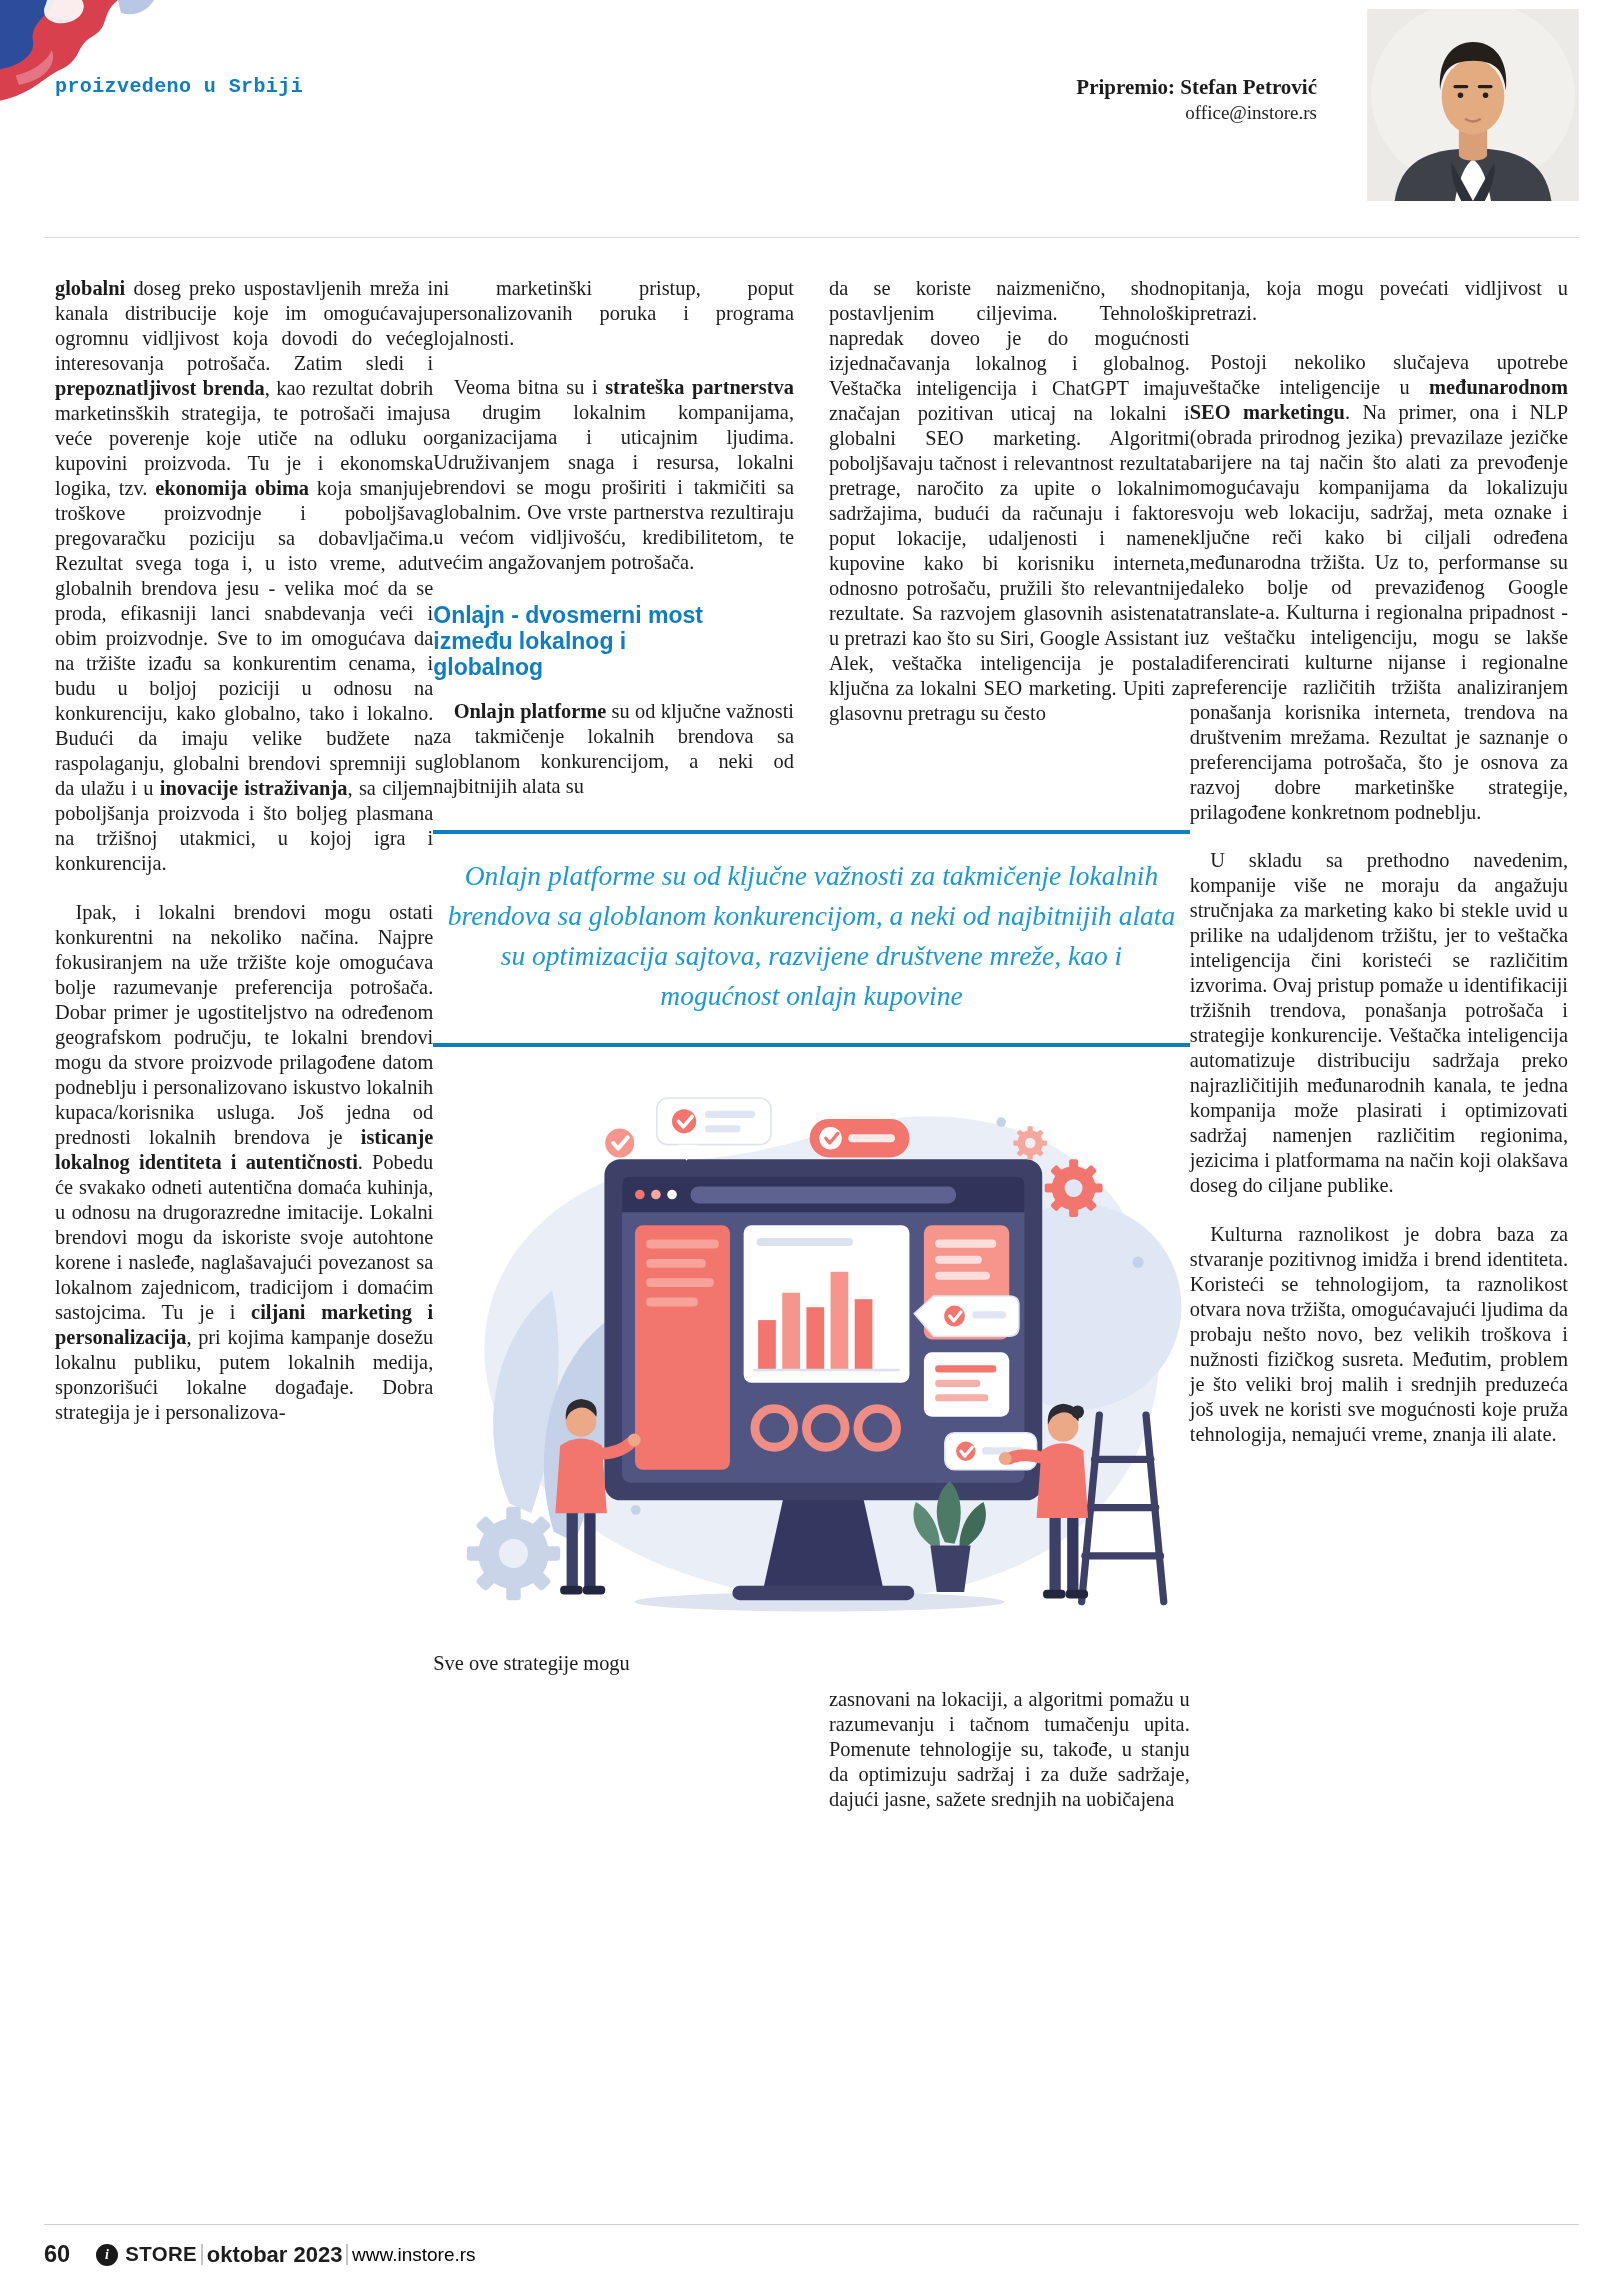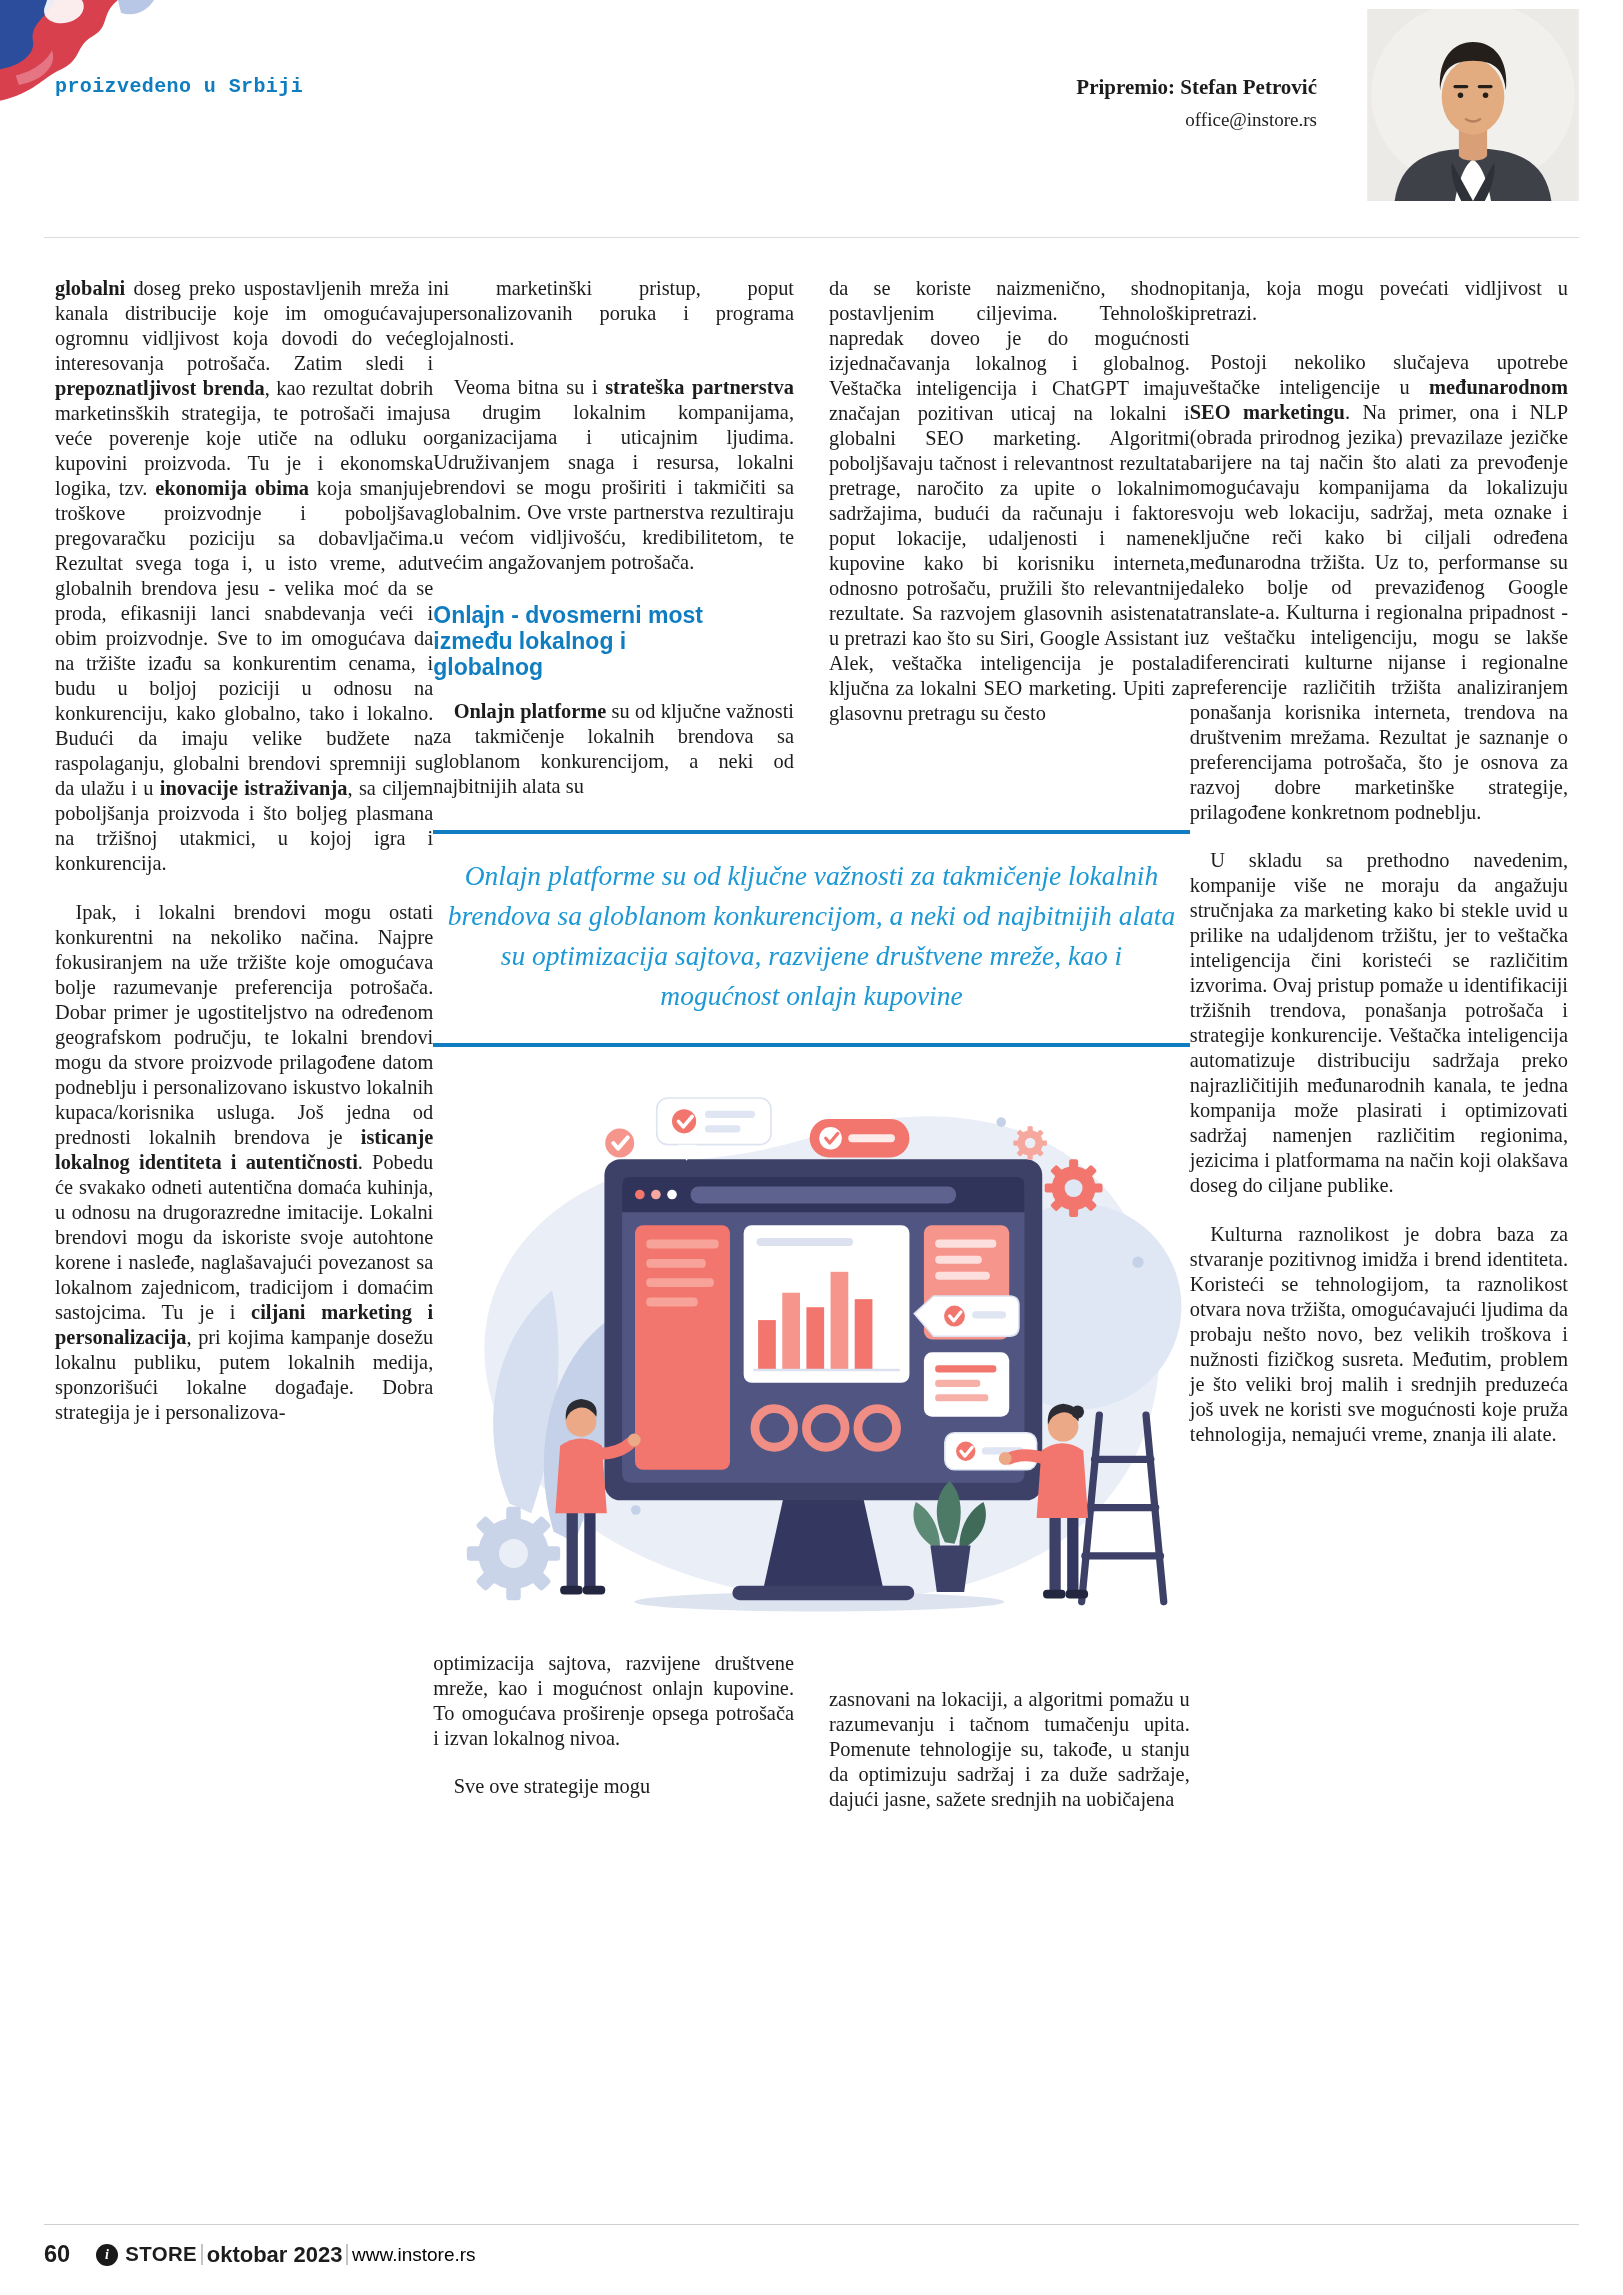--- a/index.html
+++ b/index.html
@@ -9,21 +9,21 @@
     font-family:"Liberation Serif", serif; color:#1c1c1c;
   }
   .corner-art { position:absolute; top:0; left:0; width:165px; height:118px; }
   .kicker {
     position:absolute; top:75px; left:55px;
     font-family:Liberation Mono, monospace; font-weight:bold;
     font-size:20px; color:var(--accent,#0f7dc0); letter-spacing:0.4px;
   }
   .byline-block { position:absolute; top:75px; right:306px; text-align:right; }
   .byline { font-weight:bold; font-size:21px; }
-  .email { font-size:19px; margin-top:9px; color:#222; }
+  .email { font-size:19px; margin-top:2px; color:#222; }
   .photo { position:absolute; top:9.4px; right:44px; width:212px; height:192px; overflow:hidden; }
   .header-rule { position:absolute; top:237px; left:44px; right:44px; border-top:1.6px solid #dcdcdc; }
 
   .content {
     position:absolute; top:276px; left:55px; right:55px;
     display:grid; grid-template-columns:repeat(4,1fr); 
   }
   .col { font-size:20.4px; line-height:25px; text-align:justify; }
   .col p { margin:0; }
   .col p + p { margin-top:23.6px; text-indent:20.4px; }
@@ -288,21 +288,20 @@
           <path d="M636 588 C620 556 624 528 642 512 C658 528 660 558 648 590 Z" fill="#4d7a67"></path>
           <path d="M622 594 C600 580 592 558 600 538 C618 548 630 570 630 594 Z" fill="#5d8a74"></path>
           <path d="M662 594 C684 580 692 558 684 538 C666 548 654 570 654 594 Z" fill="#3f6b58"></path>
           <path d="M618 592 H668 L660 650 H626 Z" fill="#3d4168"></path>
         </g>
       </svg>
     </div>
 
     <div class="mid-grid">
       <div class="col">
-        <p><span>optimizacija sajtova, razvijene društvene mreže, kao i mogućnost onlajn kupovine. To omogućava proširenje opsega potrošača i izvan lokalnog nivoa.</span></p>
         <p><span>Sve ove strategije mogu</span></p>
       </div>
       <div class="col col3b">
         <p><span>zasnovani na lokaciji, a algoritmi pomažu u razumevanju i tačnom tumačenju upita. Pomenute tehnologije su, takođe, u stanju da optimizuju sadržaj i za duže sadržaje, dajući jasne, sažete srednjih na uobičajena</span></p>
       </div>
     </div>
   </div>
 
   <div class="col">
     <p><span>pitanja, koja mogu povećati vidljivost u pretrazi.</span></p>

